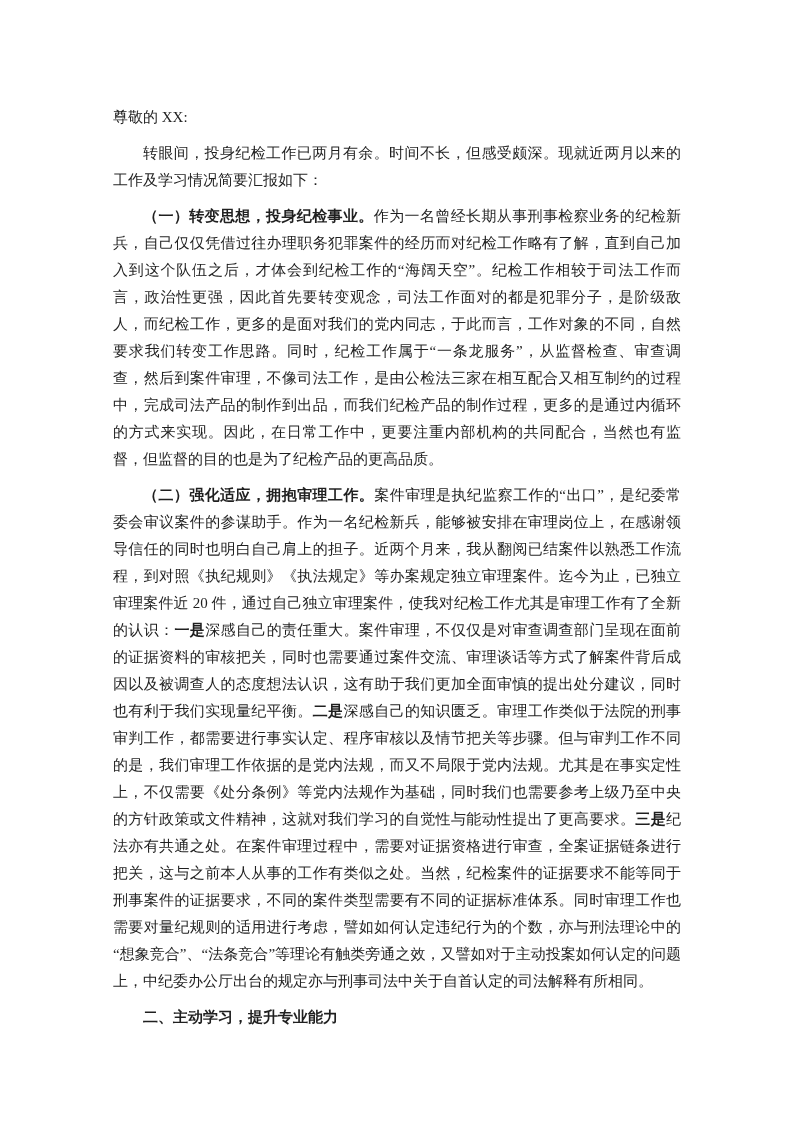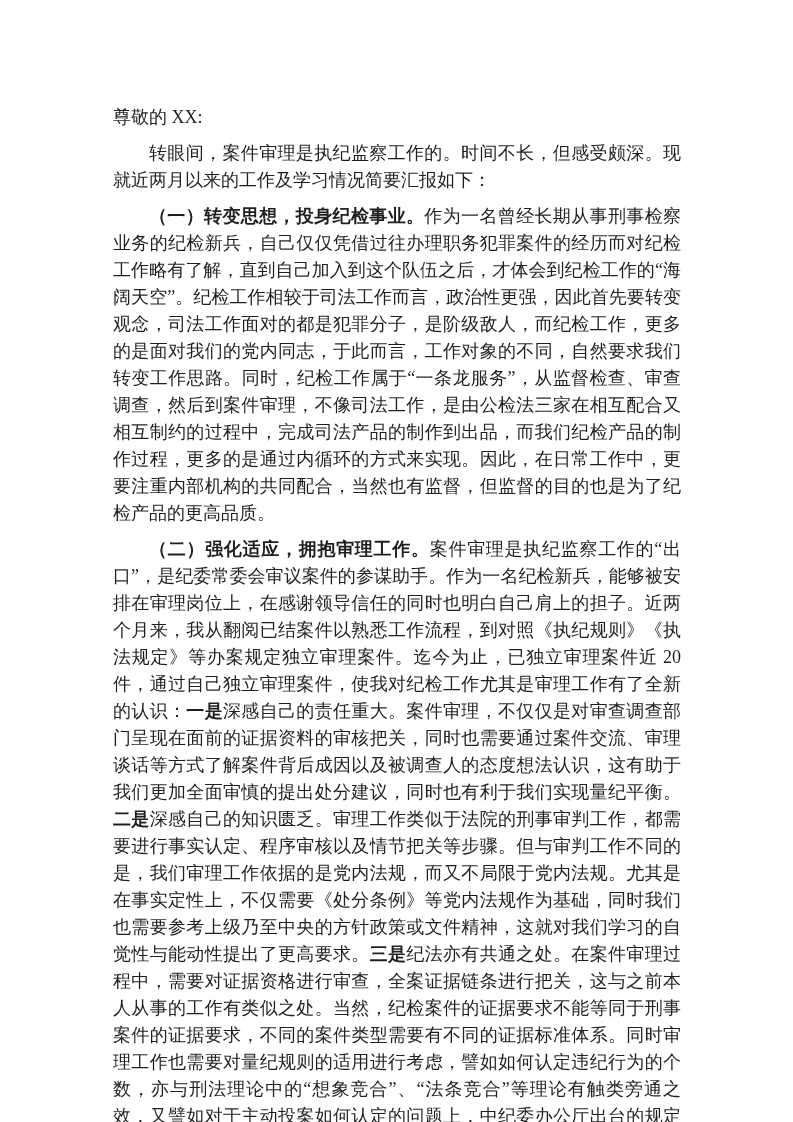--- a/index.html
+++ b/index.html
@@ -3,42 +3,42 @@
 <meta charset="utf-8">
 <style>
   html, body { margin: 0; padding: 0; background: #ffffff; }
   .page {
     width: 793px;
     height: 1122px;
     box-sizing: border-box;
     background: #ffffff;
     padding: 104px 112px 0 113px;
     font-family: "Liberation Serif", "DejaVu Serif", serif;
-    font-size: 18px;
+    font-size: 15px;
     line-height: 27px;
     color: #1f1f1f;
     overflow: hidden;
   }
   .page p {
     margin: 0 0 9px 0;
     text-align: justify;
   }
   .indent { text-indent: 2em; }
   .bold, .heading { font-weight: bold; }
   .heading { text-indent: 2em; }
   .salutation { text-indent: 0; }
 </style>
 </head>
 <body>
 
 <div class="page">
 
   <p class="salutation">尊敬的 XX:</p>
 
-  <p class="indent">转眼间，案件审理是执纪监察工作的。时间不长，但感受颇深。现就近两月以来的工作及学习情况简要汇报如下：</p>
+  <p class="indent">转眼间，投身纪检工作已两月有余。时间不长，但感受颇深。现就近两月以来的工作及学习情况简要汇报如下：</p>
 
 
   <p class="indent"><span class="bold">（一）转变思想，投身纪检事业。</span><span>作为一名曾经长期从事刑事检察业务的纪检新兵，自己仅仅凭借过往办理职务犯罪案件的经历而对纪检工作略有了解，直到自己加入到这个队伍之后，才体会到纪检工作的“海阔天空”。纪检工作相较于司法工作而言，政治性更强，因此首先要转变观念，司法工作面对的都是犯罪分子，是阶级敌人，而纪检工作，更多的是面对我们的党内同志，于此而言，工作对象的不同，自然要求我们转变工作思路。同时，纪检工作属于“一条龙服务”，从监督检查、审查调查，然后到案件审理，不像司法工作，是由公检法三家在相互配合又相互制约的过程中，完成司法产品的制作到出品，而我们纪检产品的制作过程，更多的是通过内循环的方式来实现。因此，在日常工作中，更要注重内部机构的共同配合，当然也有监督，但监督的目的也是为了纪检产品的更高品质。</span></p>
 
   <p class="indent"><span class="bold">（二）强化适应，拥抱审理工作。</span><span>案件审理是执纪监察工作的“出口”，是纪委常委会审议案件的参谋助手。作为一名纪检新兵，能够被安排在审理岗位上，在感谢领导信任的同时也明白自己肩上的担子。近两个月来，我从翻阅已结案件以熟悉工作流程，到对照《执纪规则》《执法规定》等办案规定独立审理案件。迄今为止，已独立审理案件近 20 件，通过自己独立审理案件，使我对纪检工作尤其是审理工作有了全新的认识：</span><span class="bold">一是</span><span>深感自己的责任重大。案件审理，不仅仅是对审查调查部门呈现在面前的证据资料的审核把关，同时也需要通过案件交流、审理谈话等方式了解案件背后成因以及被调查人的态度想法认识，这有助于我们更加全面审慎的提出处分建议，同时也有利于我们实现量纪平衡。</span><span class="bold">二是</span><span>深感自己的知识匮乏。审理工作类似于法院的刑事审判工作，都需要进行事实认定、程序审核以及情节把关等步骤。但与审判工作不同的是，我们审理工作依据的是党内法规，而又不局限于党内法规。尤其是在事实定性上，不仅需要《处分条例》等党内法规作为基础，同时我们也需要参考上级乃至中央的方针政策或文件精神，这就对我们学习的自觉性与能动性提出了更高要求。</span><span class="bold">三是</span><span>纪法亦有共通之处。在案件审理过程中，需要对证据资格进行审查，全案证据链条进行把关，这与之前本人从事的工作有类似之处。当然，纪检案件的证据要求不能等同于刑事案件的证据要求，不同的案件类型需要有不同的证据标准体系。同时审理工作也需要对量纪规则的适用进行考虑，譬如如何认定违纪行为的个数，亦与刑法理论中的“想象竞合”、“法条竞合”等理论有触类旁通之效，又譬如对于主动投案如何认定的问题上，中纪委办公厅出台的规定亦与刑事司法中关于自首认定的司法解释有所相同。</span></p>
 
   <p class="heading">二、主动学习，提升专业能力</p>
 
 </div>
 

